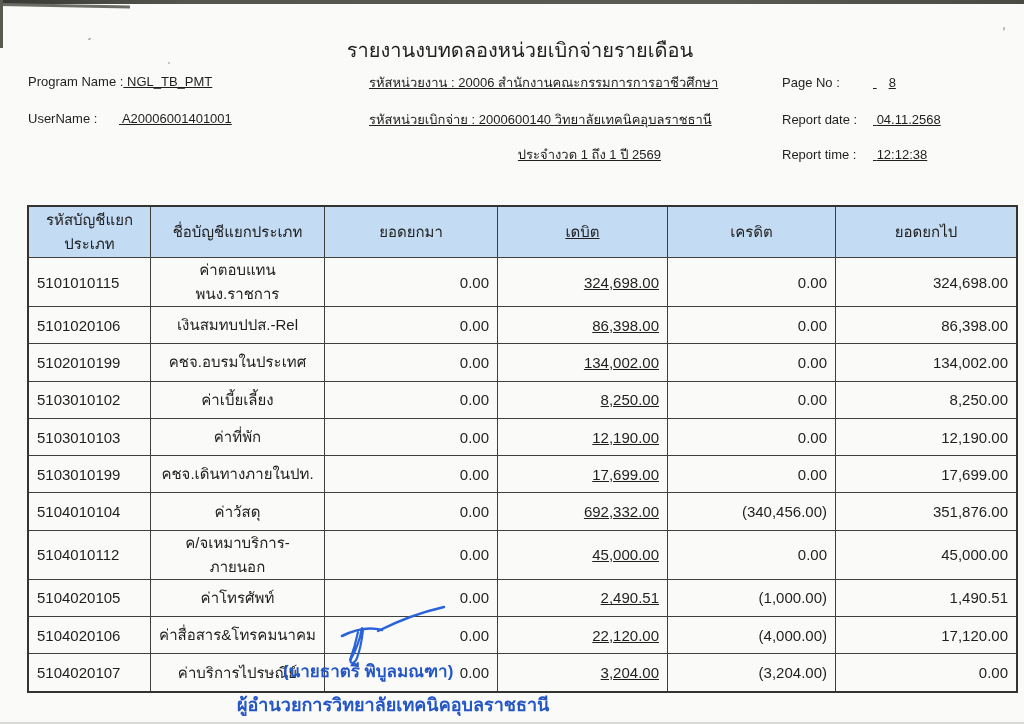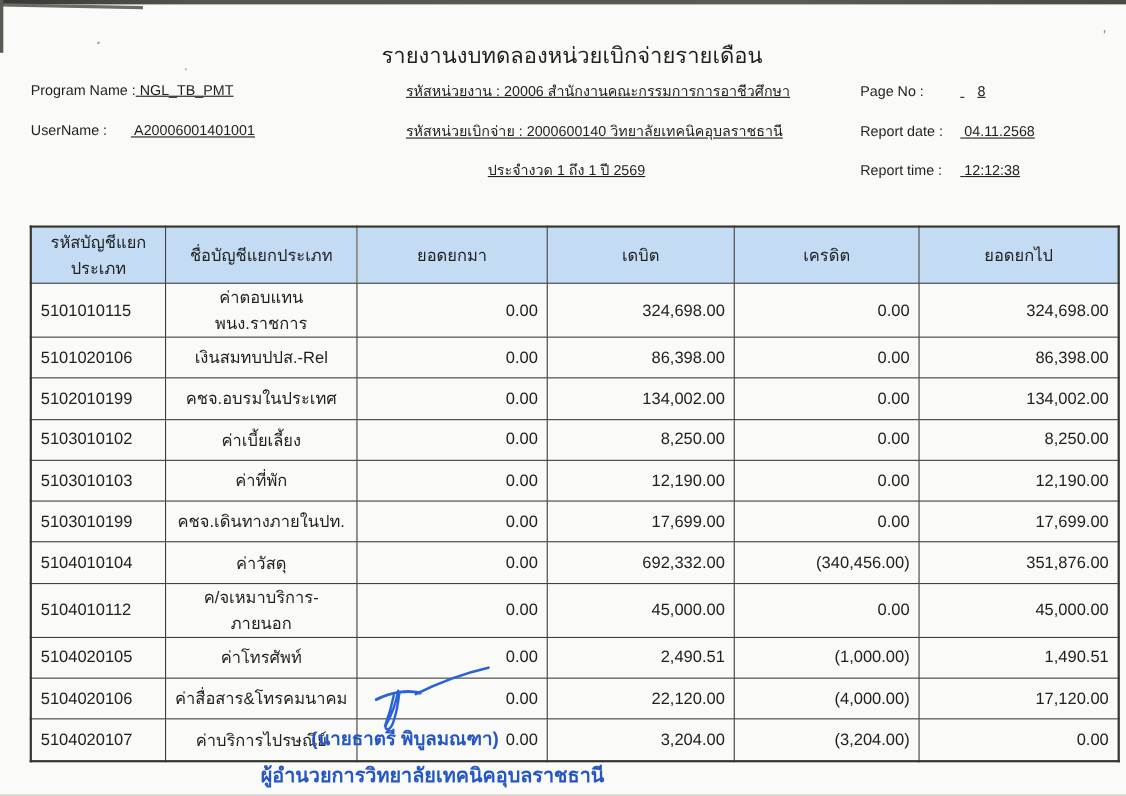--- a/index.html
+++ b/index.html
@@ -29,21 +29,21 @@
   .speck-a{position:absolute;left:88px;top:38px;width:3px;height:2px;background:#a8a8a2;border-radius:50%;transform:rotate(-30deg);}
   .speck-b{position:absolute;left:168px;top:62px;width:2px;height:2px;background:#b5b5af;border-radius:50%;}
 
   
   .doc-title{position:absolute;top:34px;left:312px;width:416px;text-align:center;font-size:20px;}
   .meta-line{position:absolute;font-size:13px;white-space:nowrap;text-decoration:underline;}
   .ml-left1{left:28px;top:74px;}
   .ml-left2{left:28px;top:111px;}
   .ml-c1{left:369px;top:72px;}
   .ml-c2{left:369px;top:109px;}
-  .ml-c3{left:369px;top:144px;width:292px;text-align:center;}
+  .ml-c3{left:369px;top:144px;width:292px;text-align:right;}
   .ml-r1{left:782px;top:75px;}
   .ml-r2{left:782px;top:112px;}
   .ml-r3{left:782px;top:147px;}
   .meta-label{display:inline-block;min-width:91px;}
   .ml-r1 .meta-value{padding-left:12px;}
 
   
   table.report{
     position:absolute;left:27px;top:205px;
     width:971px;table-layout:fixed;border-collapse:collapse;
@@ -52,21 +52,21 @@
   table.report th,table.report td{border:1.6px solid var(--table-border);overflow:hidden;}
   table.report{border:2px solid #333330;}
   table.report th{
     height:46px;background:var(--header-fill);
     font-weight:normal;text-align:center;font-size:15px;color:#222;
   }
   table.report td{height:36.3px;vertical-align:middle;padding:0 8px;background:transparent;}
   .col0{width:119px;}
   .col1{width:171px;}
   .col2{width:170px;}
-  .col3{width:167px;}
+  .col3{width:167px;text-decoration:underline;}
   .col4{width:165px;}
   .col5{width:178px;margin-top:12px;}
   td.col0{text-align:left;padding-left:6px;}
   td.col1{text-align:center;padding-left:6px;}
   td.col2,td.col3,td.col4,td.col5{text-align:right;}
 
   
   .signature-svg{position:absolute;left:336px;top:604px;width:112px;height:62px;}
   .sig-name{position:absolute;left:283px;top:657px;color:var(--signature-blue);
     font-weight:bold;font-size:17px;white-space:nowrap;}

